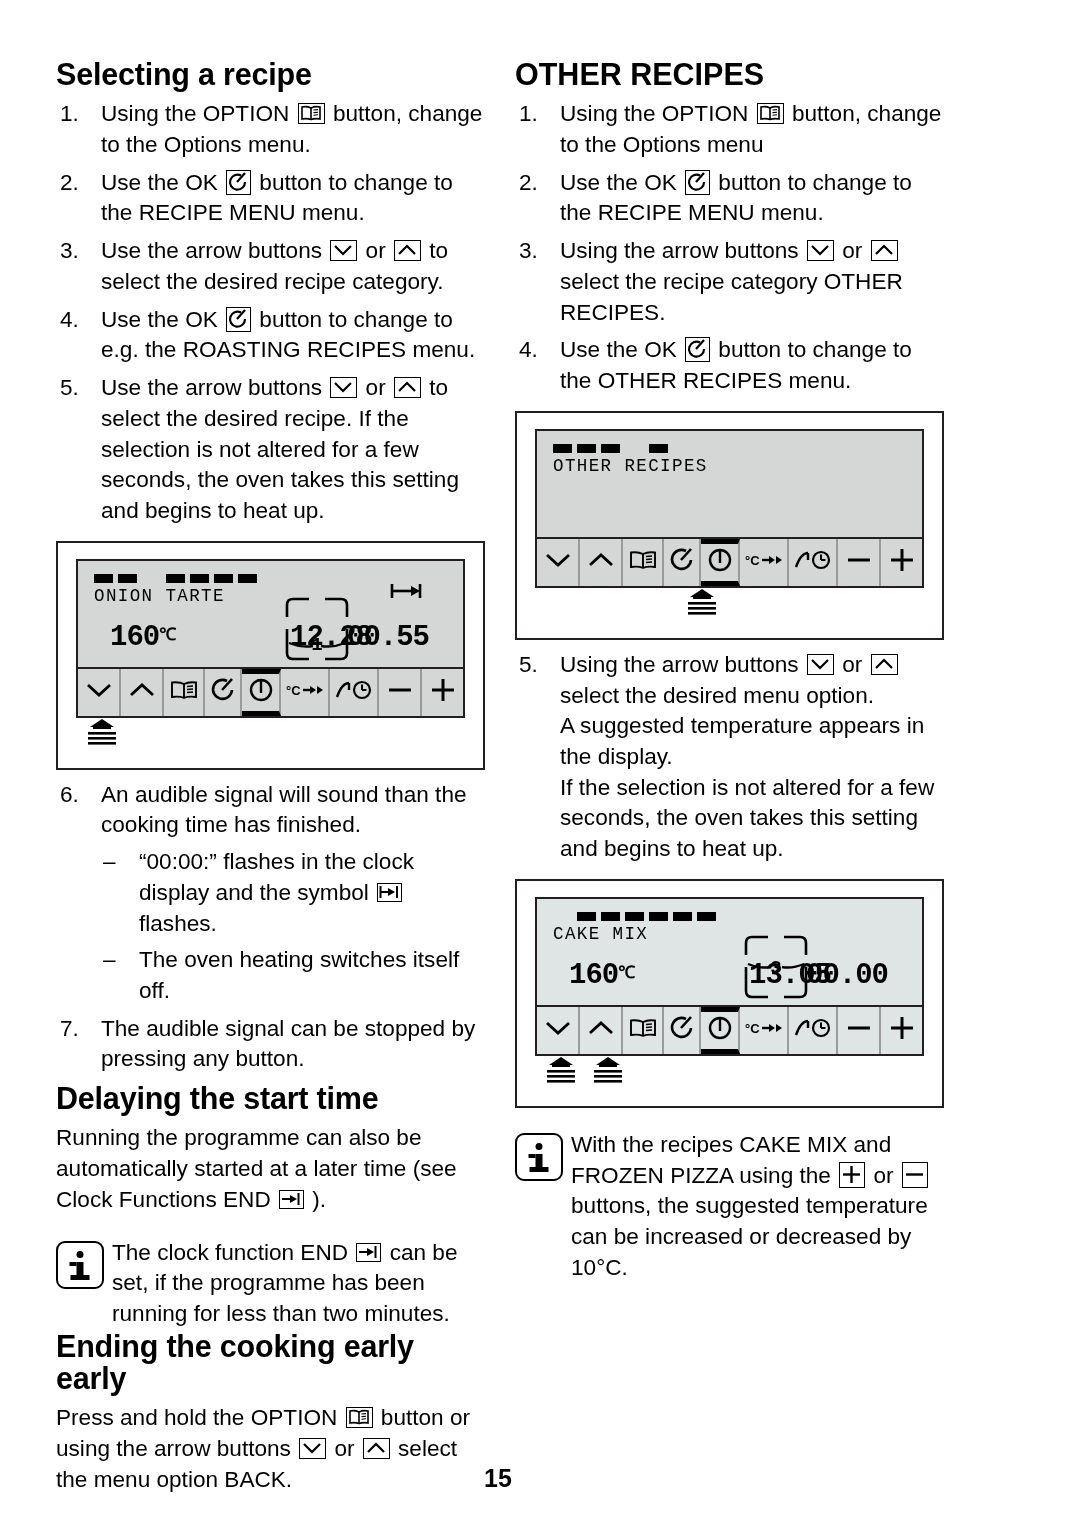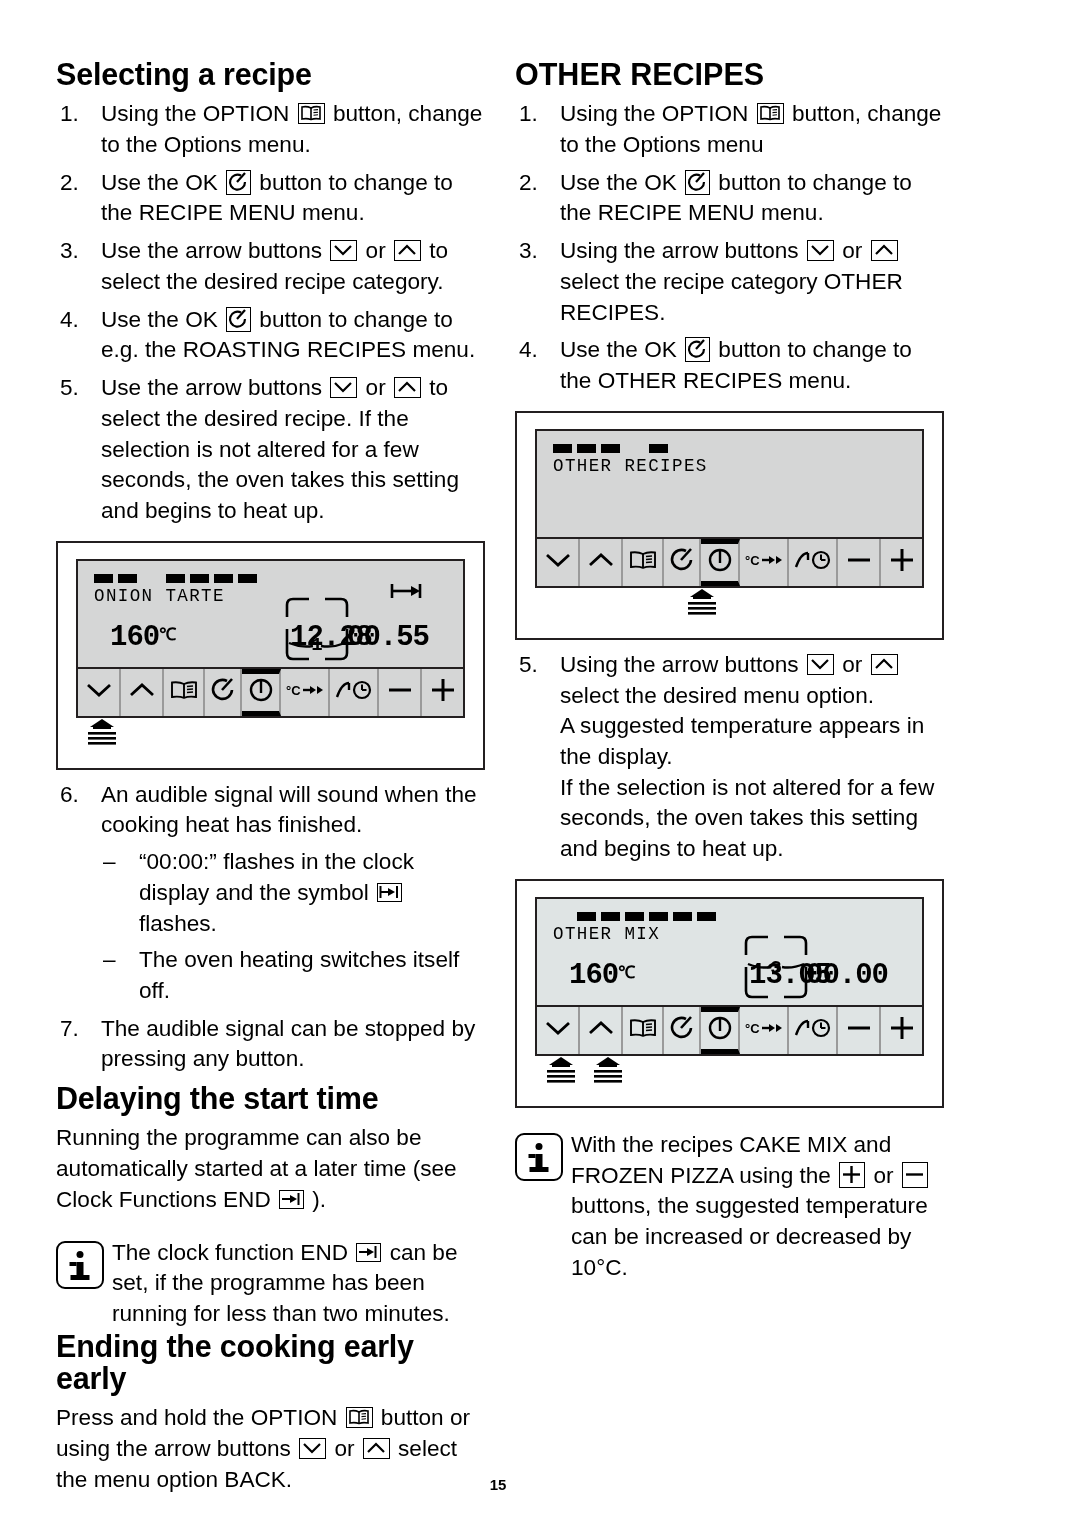--- a/index.html
+++ b/index.html
@@ -341,21 +341,21 @@
             <div class="cursor" style="left: 4.55556px;"><svg width="42" height="28" viewBox="0 0 42 28">
                 <path d="M21 1 L33 9 L30 9 L30 11 L12 11 L12 9 L9 9 Z" fill="#000"></path>
                 <rect x="7" y="14" width="28" height="2.6" fill="#000"></rect>
                 <rect x="7" y="19" width="28" height="2.6" fill="#000"></rect>
                 <rect x="7" y="24" width="28" height="2.6" fill="#000"></rect>
               </svg></div>
           </div>
       </div>
 
       <ol class="steps" style="margin-top:10px;">
-          <li><span class="num">6.</span><span>An audible signal will sound when the cooking heat has finished.</span><ul class="sub">
+          <li><span class="num">6.</span><span>An audible signal will sound than the cooking time has finished.</span><ul class="sub">
               <li><span class="dash">–</span><span>“00:00:” flashes in the clock display and the symbol <span class="ico ico-dur"><svg width="22" height="16" viewBox="0 0 22 16">
                       <line x1="2.5" y1="2" x2="2.5" y2="14" stroke="#000" stroke-width="2"></line>
                       <line x1="2.5" y1="8" x2="14" y2="8" stroke="#000" stroke-width="2"></line>
                       <polygon points="17,8 10,4 10,12" fill="#000"></polygon>
                       <line x1="19" y1="2" x2="19" y2="14" stroke="#000" stroke-width="2"></line>
                     </svg></span> flashes.</span></li>
               <li><span class="dash">–</span><span>The oven heating switches itself off.</span></li>
             </ul></li>
           <li><span class="num">7.</span><span>The audible signal can be stopped by pressing any button.</span></li>
         </ol>
@@ -519,21 +519,21 @@
           <div class="lcd-screen">
             <div class="progress">
                 <i class="off"></i>
                 <i></i>
                 <i></i>
                 <i></i>
                 <i></i>
                 <i></i>
                 <i></i>
               </div>
-            <div class="lcdname">OTHER MIX</div>
+            <div class="lcdname">CAKE MIX</div>
             <div class="lcdrow">
               <div class="lcdnum lcd-temp">
                 <span>160</span><span class="deg">℃</span>
               </div>
               <div class="lcdnum lcd-clock">13.05</div>
               <div class="rackbox">
                 <svg width="68" height="68" viewBox="0 0 68 68">
                   <path d="M4 22 V10 Q4 4 10 4 H26 M42 4 H58 Q64 4 64 10 V22" fill="none" stroke="#000" stroke-width="2.6"></path>
                   <path d="M64 34 V58 Q64 64 58 64 H42 M26 64 H10 Q4 64 4 58 V34" fill="none" stroke="#000" stroke-width="2.6"></path>
                   <path d="M6 31 Q18 36 28 34 M40 34 Q50 36 62 31" fill="none" stroke="#000" stroke-width="2.4"></path>
@@ -632,14 +632,14 @@
                 <line x1="11.5" y1="3" x2="11.5" y2="20" stroke="#000" stroke-width="2.4"></line>
                 <line x1="3" y1="11.5" x2="20" y2="11.5" stroke="#000" stroke-width="2.4"></line>
               </svg></span> or <span class="ico ico-minus"><svg width="23" height="23" viewBox="0 0 23 23">
                 <line x1="3" y1="11.5" x2="20" y2="11.5" stroke="#000" stroke-width="2.4"></line>
               </svg></span> buttons, the suggested temperature can be increased or decreased by 10°C.</div>
       </div>
     </div>
   </div>
 
   <div style="position:absolute;left:0;right:0;bottom:36px;text-align:center;
-              font-size:15px;font-weight:bold;">15</div>
+              font-size:25px;font-weight:bold;">15</div>
 </div>
 
 </body></html>

